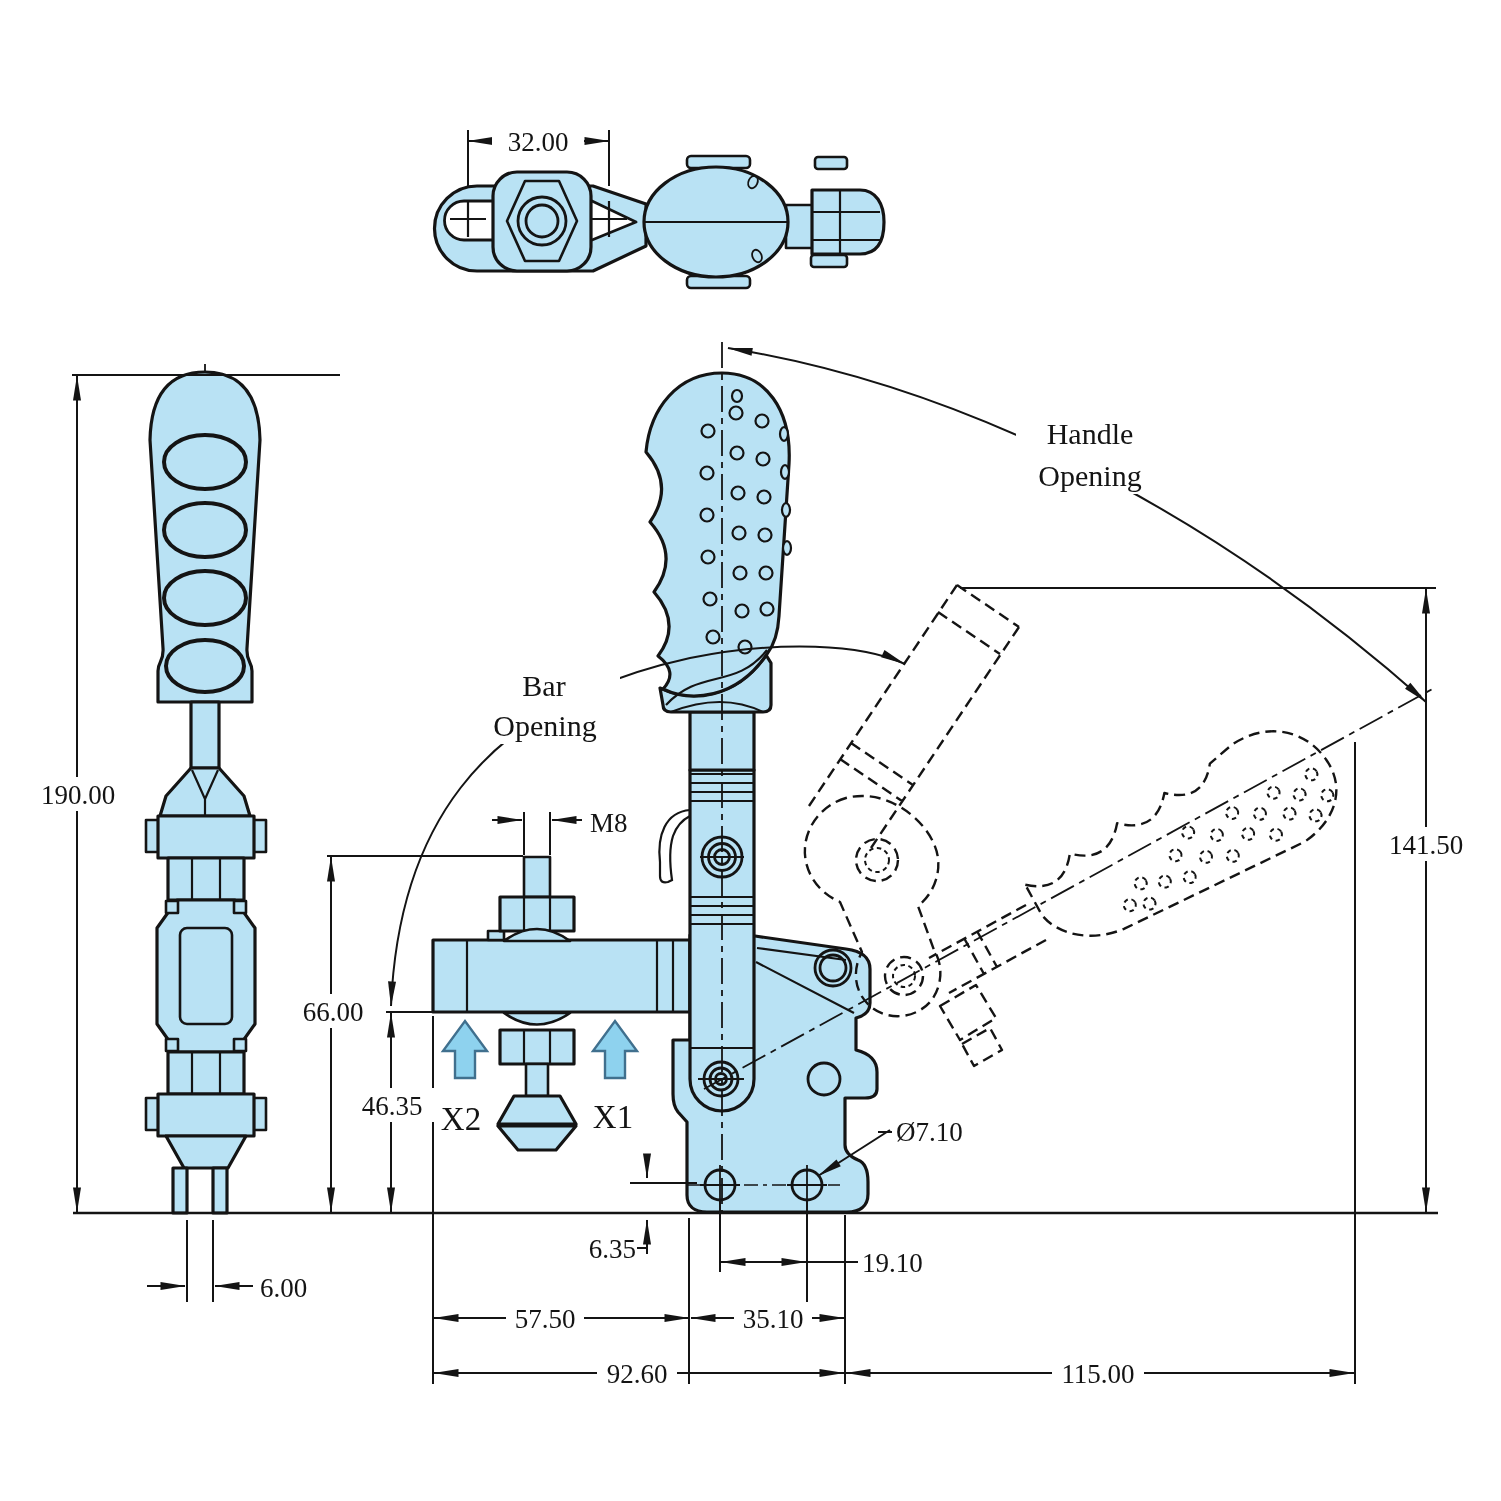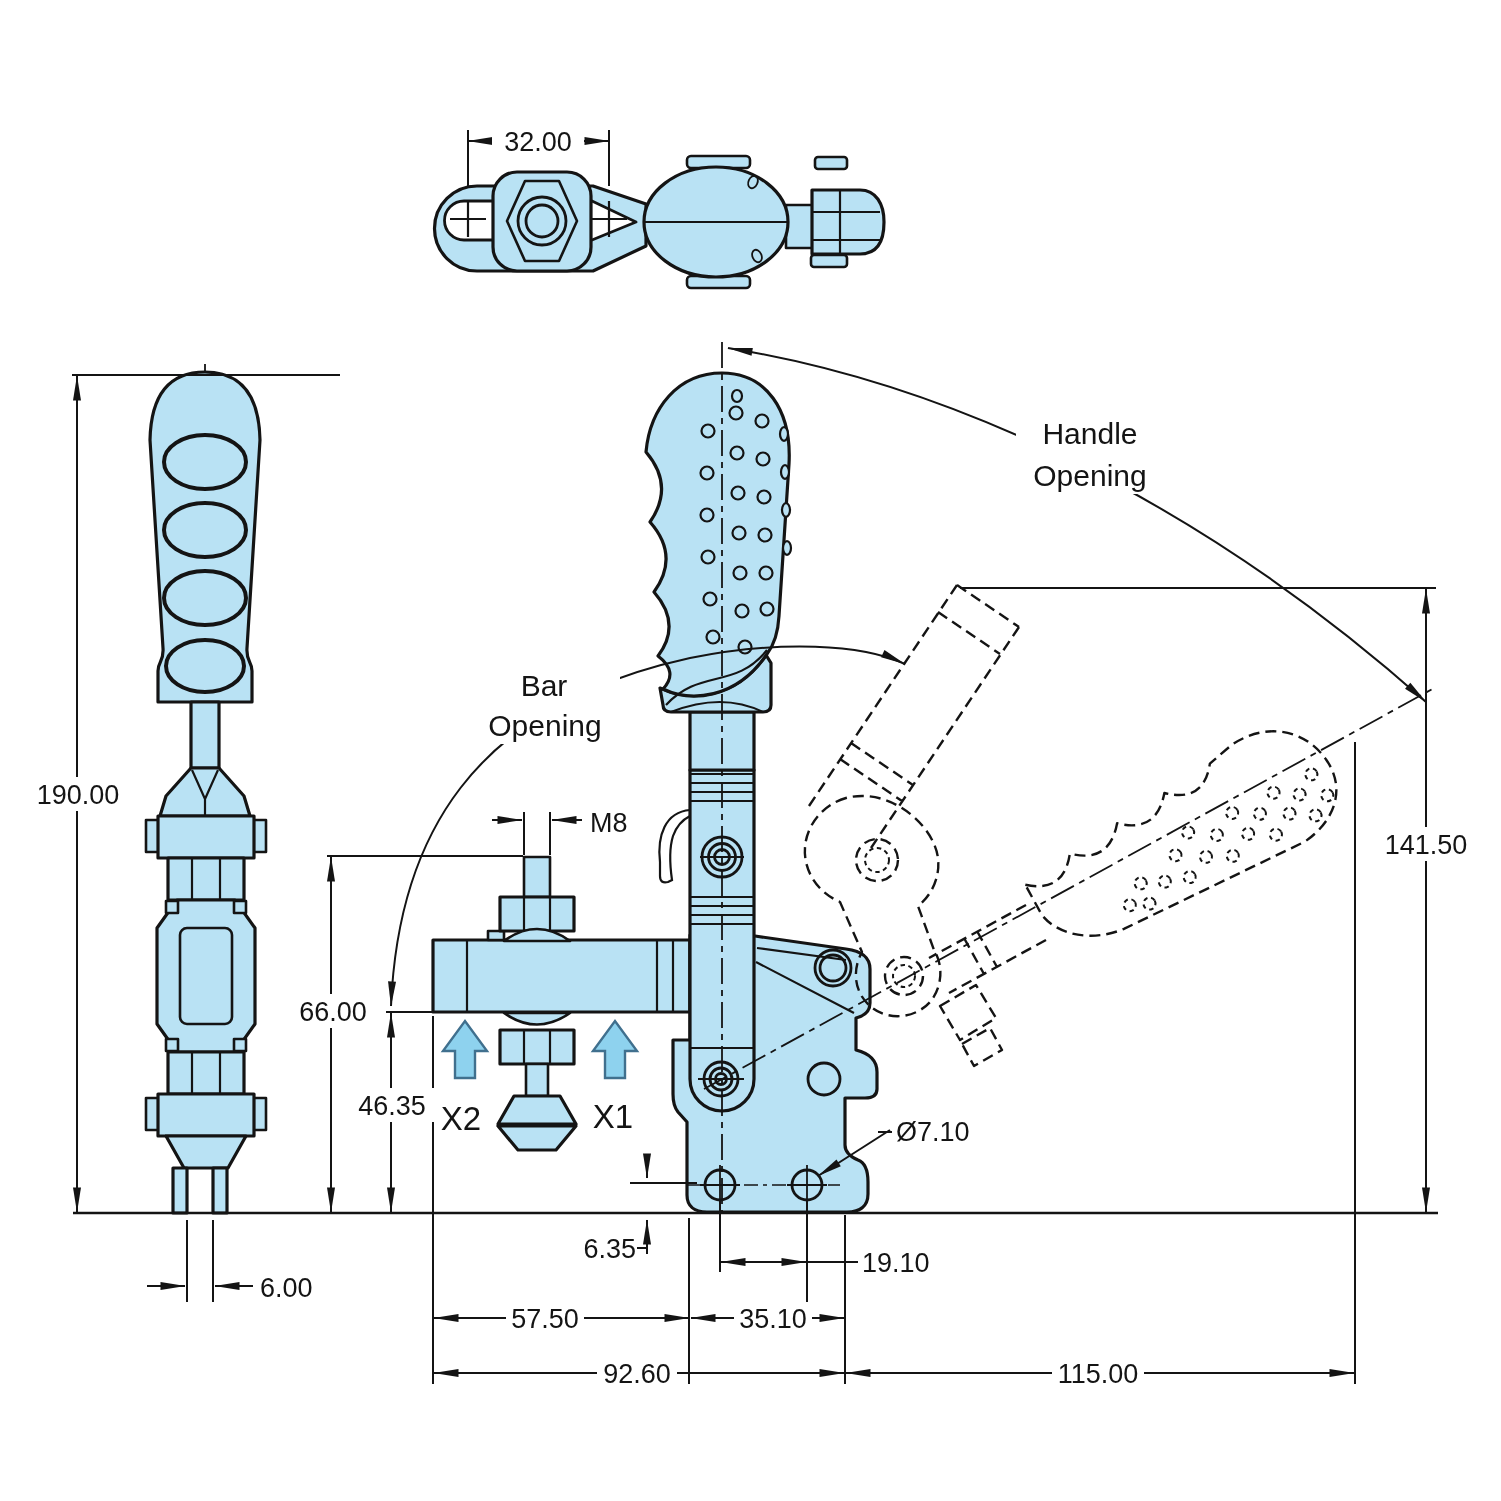--- a/index.html
+++ b/index.html
@@ -1,17 +1,17 @@
 <!DOCTYPE html>
 <html><head>
 <meta charset="utf-8">
 <style>
   html,body{margin:0;padding:0;background:#ffffff;}
   .page{width:1501px;height:1501px;background:#ffffff;position:relative;overflow:hidden;
-        font-family:Liberation Sans, sans-serif;}
+        font-family:Liberation Serif, serif;}
   svg{display:block;}
   .outline{fill:#b9e2f4;stroke:#141414;stroke-width:3.2;stroke-linejoin:round;}
   .outline2{fill:#b9e2f4;stroke:#141414;stroke-width:2.6;stroke-linejoin:round;}
   .whitefill{fill:#ffffff;stroke:#141414;stroke-width:2.8;stroke-linejoin:round;}
   .iline{fill:none;stroke:#141414;stroke-width:2.2;}
   .thin{fill:none;stroke:#141414;stroke-width:1.8;}
   .ring{fill:none;stroke:#141414;stroke-width:2.8;}
   .ext{fill:none;stroke:#141414;stroke-width:2;}
   .dimline{fill:none;stroke:#141414;stroke-width:2;}
   .cl{fill:none;stroke:#141414;stroke-width:1.8;stroke-dasharray:26 6 6 6;}

